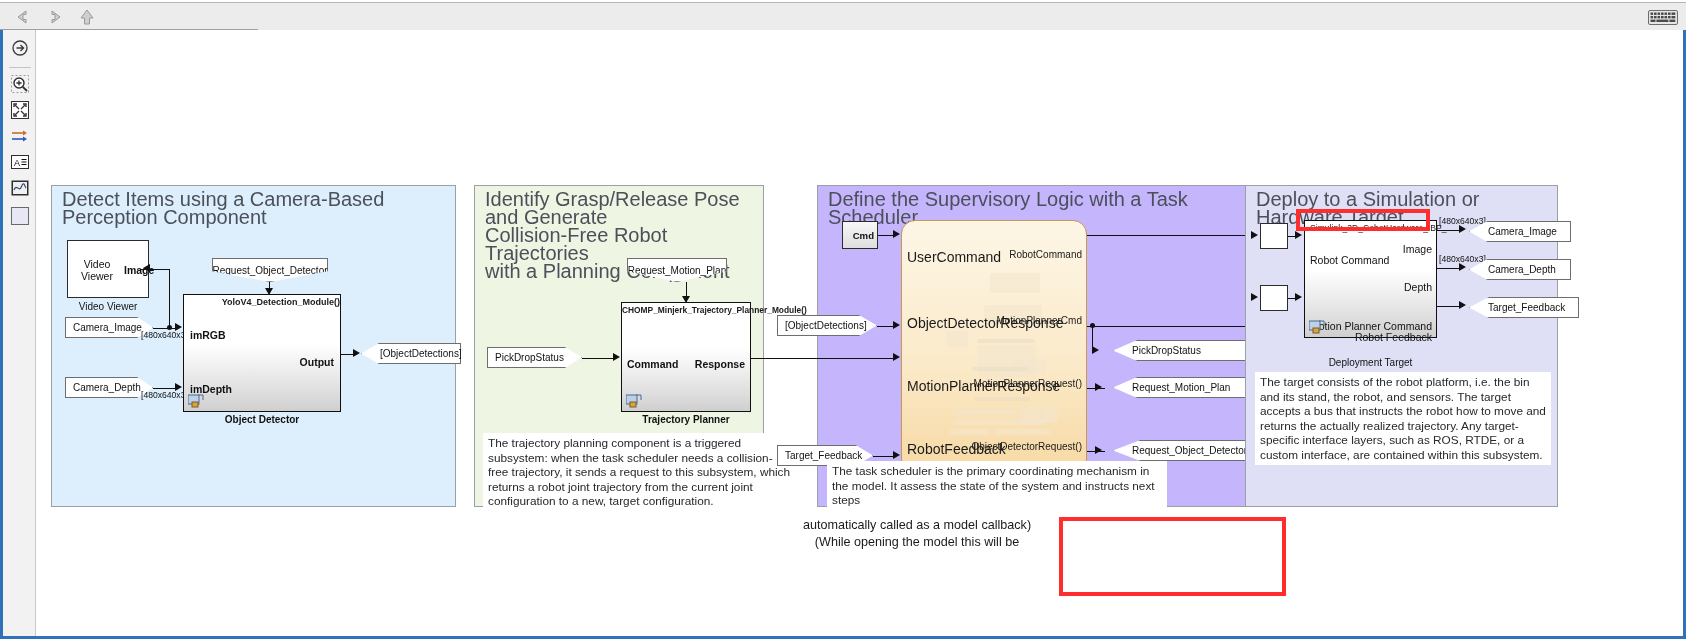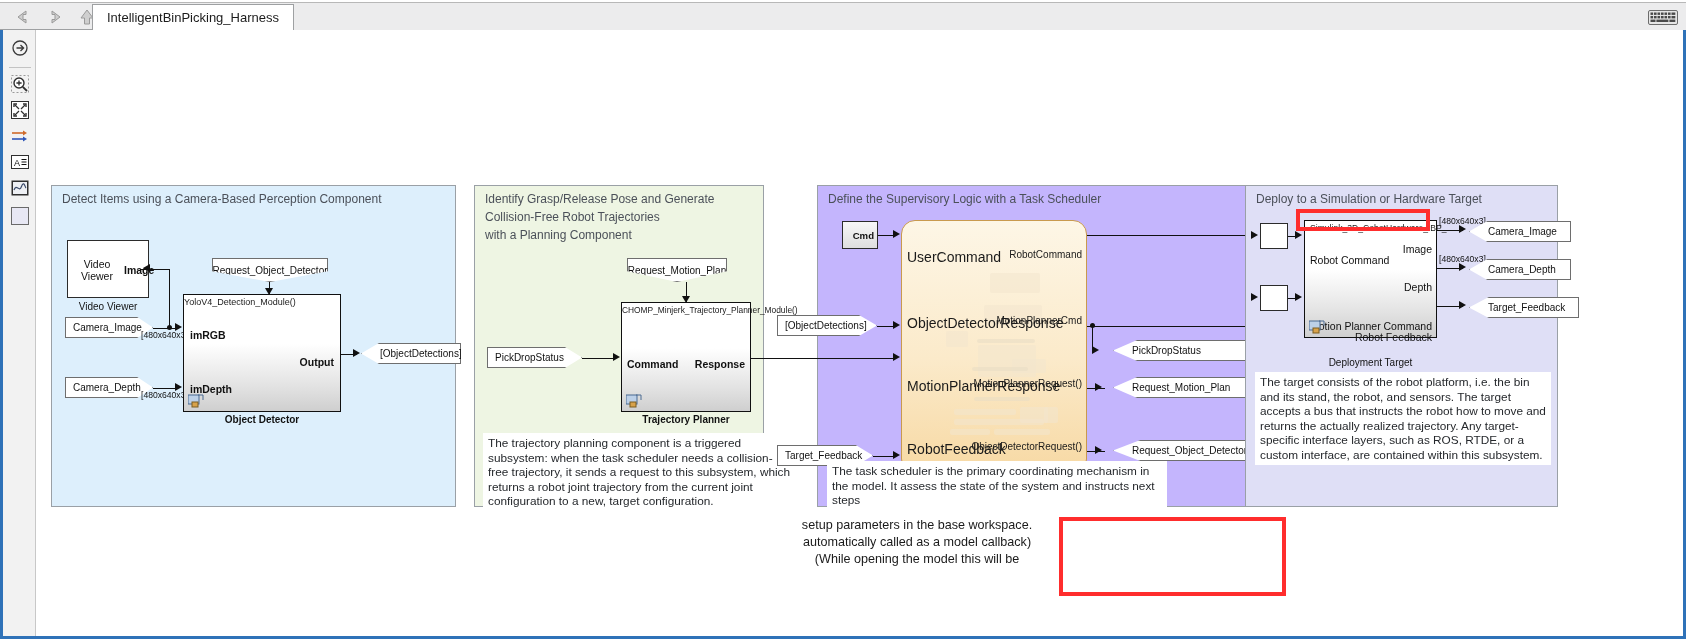--- a/index.html
+++ b/index.html
@@ -58,40 +58,40 @@
   .pal-sep{ position:absolute; left:6px; width:22px; height:1px; background:#c3c3c3; }
   .canvas{
     position:absolute; left:34px; top:0; right:0; bottom:0;
     background:#ffffff; overflow:hidden;
   }
 
   
   .area{ position:absolute; border:1px solid #9aa0a6; }
   .area-title{
     position:absolute; left:10px; top:4px;
-    font-size:12px; color:#4b5059; line-height:18px; white-space:pre-line;
+    font-size:20px; color:#4b5059; line-height:18px; white-space:pre-line;
   }
   .area-note{
     position:absolute; background:#ffffff; color:#25282c;
     font-size:11.8px; line-height:14.5px; padding:3px 5px;
   }
 
   #area1{ left:14px; top:155px; width:405px; height:322px; background:#ddeffc; }
   #area2{ left:437px; top:155px; width:290px; height:322px; background:#eef5e3; }
   #area3{ left:780px; top:155px; width:459px; height:322px; background:#c4b5fd; }
   #area4{ left:1208px; top:155px; width:313px; height:322px; background:#dfdff6; }
 
   
   .subsys{
     position:absolute; border:1.6px solid #101010;
     background:linear-gradient(180deg,#ffffff 0%,#ffffff 42%,#e3e3e3 78%,#cfcfcf 100%);
   }
   .subsys-title{
-    position:absolute; left:0; right:0; top:2px; text-align:left;
-    font-size:9px; color:#1a1a1a; font-weight:normal; white-space:nowrap;
+    position:absolute; left:0; right:0; top:2px; text-align:right;
+    font-size:9px; color:#1a1a1a; font-weight:bold; white-space:nowrap;
   }
   .port-l{ position:absolute; font-size:10.5px; color:#111; font-weight:bold; }
   .port-r{ position:absolute; font-size:10.5px; color:#111; font-weight:bold; }
   .blk-caption{
     position:absolute; text-align:center; font-size:10px; color:#111;
     font-weight:bold; white-space:nowrap;
   }
   .blk-caption.reg{ font-weight:normal; }
   .sub-badge{
     position:absolute; left:4px; bottom:3px; width:16px; height:14px;
@@ -180,21 +180,20 @@
             <path d="M8 5 L16 11 L8 17 L8 13.5 L11 13.5 L11 8.5 L8 8.5 Z" fill="#cfcfcf" stroke="#9a9a9a" stroke-width="1"></path>
           </svg>
       </div>
       <div class="navbtn">
         <svg width="22" height="22" viewBox="0 0 22 22">
             <path d="M11 4 L17 12 L13.5 12 L13.5 18 L8.5 18 L8.5 12 L5 12 Z" fill="#cfcfcf" stroke="#9a9a9a" stroke-width="1"></path>
           </svg>
       </div>
     </div>
     <div class="tab-filler"></div>
-    <div class="doc-tab">IntelligentBinPicking_Harness</div>
     <div class="kbd-icon">
       <svg width="30" height="15" viewBox="0 0 30 15">
         <rect x="0.5" y="0.5" width="29" height="14" rx="1.5" fill="#e6e6e6" stroke="#6c6c6c"></rect>
         <g fill="#4a4a4a">
           <rect x="2.5" y="2.5" width="2.6" height="2.4"></rect>
             <rect x="6" y="2.5" width="2.6" height="2.4"></rect>
           <rect x="9.5" y="2.5" width="2.6" height="2.4"></rect>
             <rect x="13" y="2.5" width="2.6" height="2.4"></rect>
           <rect x="16.5" y="2.5" width="2.6" height="2.4"></rect>
             <rect x="20" y="2.5" width="2.6" height="2.4"></rect>
@@ -454,21 +453,20 @@
       <div class="w h" style="left:1400px; top:199.5px; width:26px;"></div>
       <div class="arrow" style="left:1422px; top:195px;"></div>
       <div class="w h" style="left:1400px; top:237.5px; width:26px;"></div>
       <div class="arrow" style="left:1422px; top:233px;"></div>
       <div class="w h" style="left:1400px; top:275.5px; width:26px;"></div>
       <div class="arrow" style="left:1422px; top:271px;"></div>
 
       <div class="area-note" style="left:1218px; top:342px; width:296px;">The target consists of the robot platform, i.e. the bin and its stand, the robot, and sensors. The target accepts a bus that instructs the robot how to move and returns the actually realized trajectory. Any target-specific interface layers, such as ROS, RTDE, or a custom interface, are contained within this subsystem.</div>
 
       <div class="callout" style="left:740px; top:487px; width:280px;">
-        <div>setup parameters in the base workspace.</div>
         <div>automatically called as a model callback)</div>
         <div>(While opening the model this will be</div>
       </div>
 
       <div class="hl" style="left:1022px; top:487px; width:227px; height:79px;"></div>
 
     </div>
   </div>
 </div>
 

